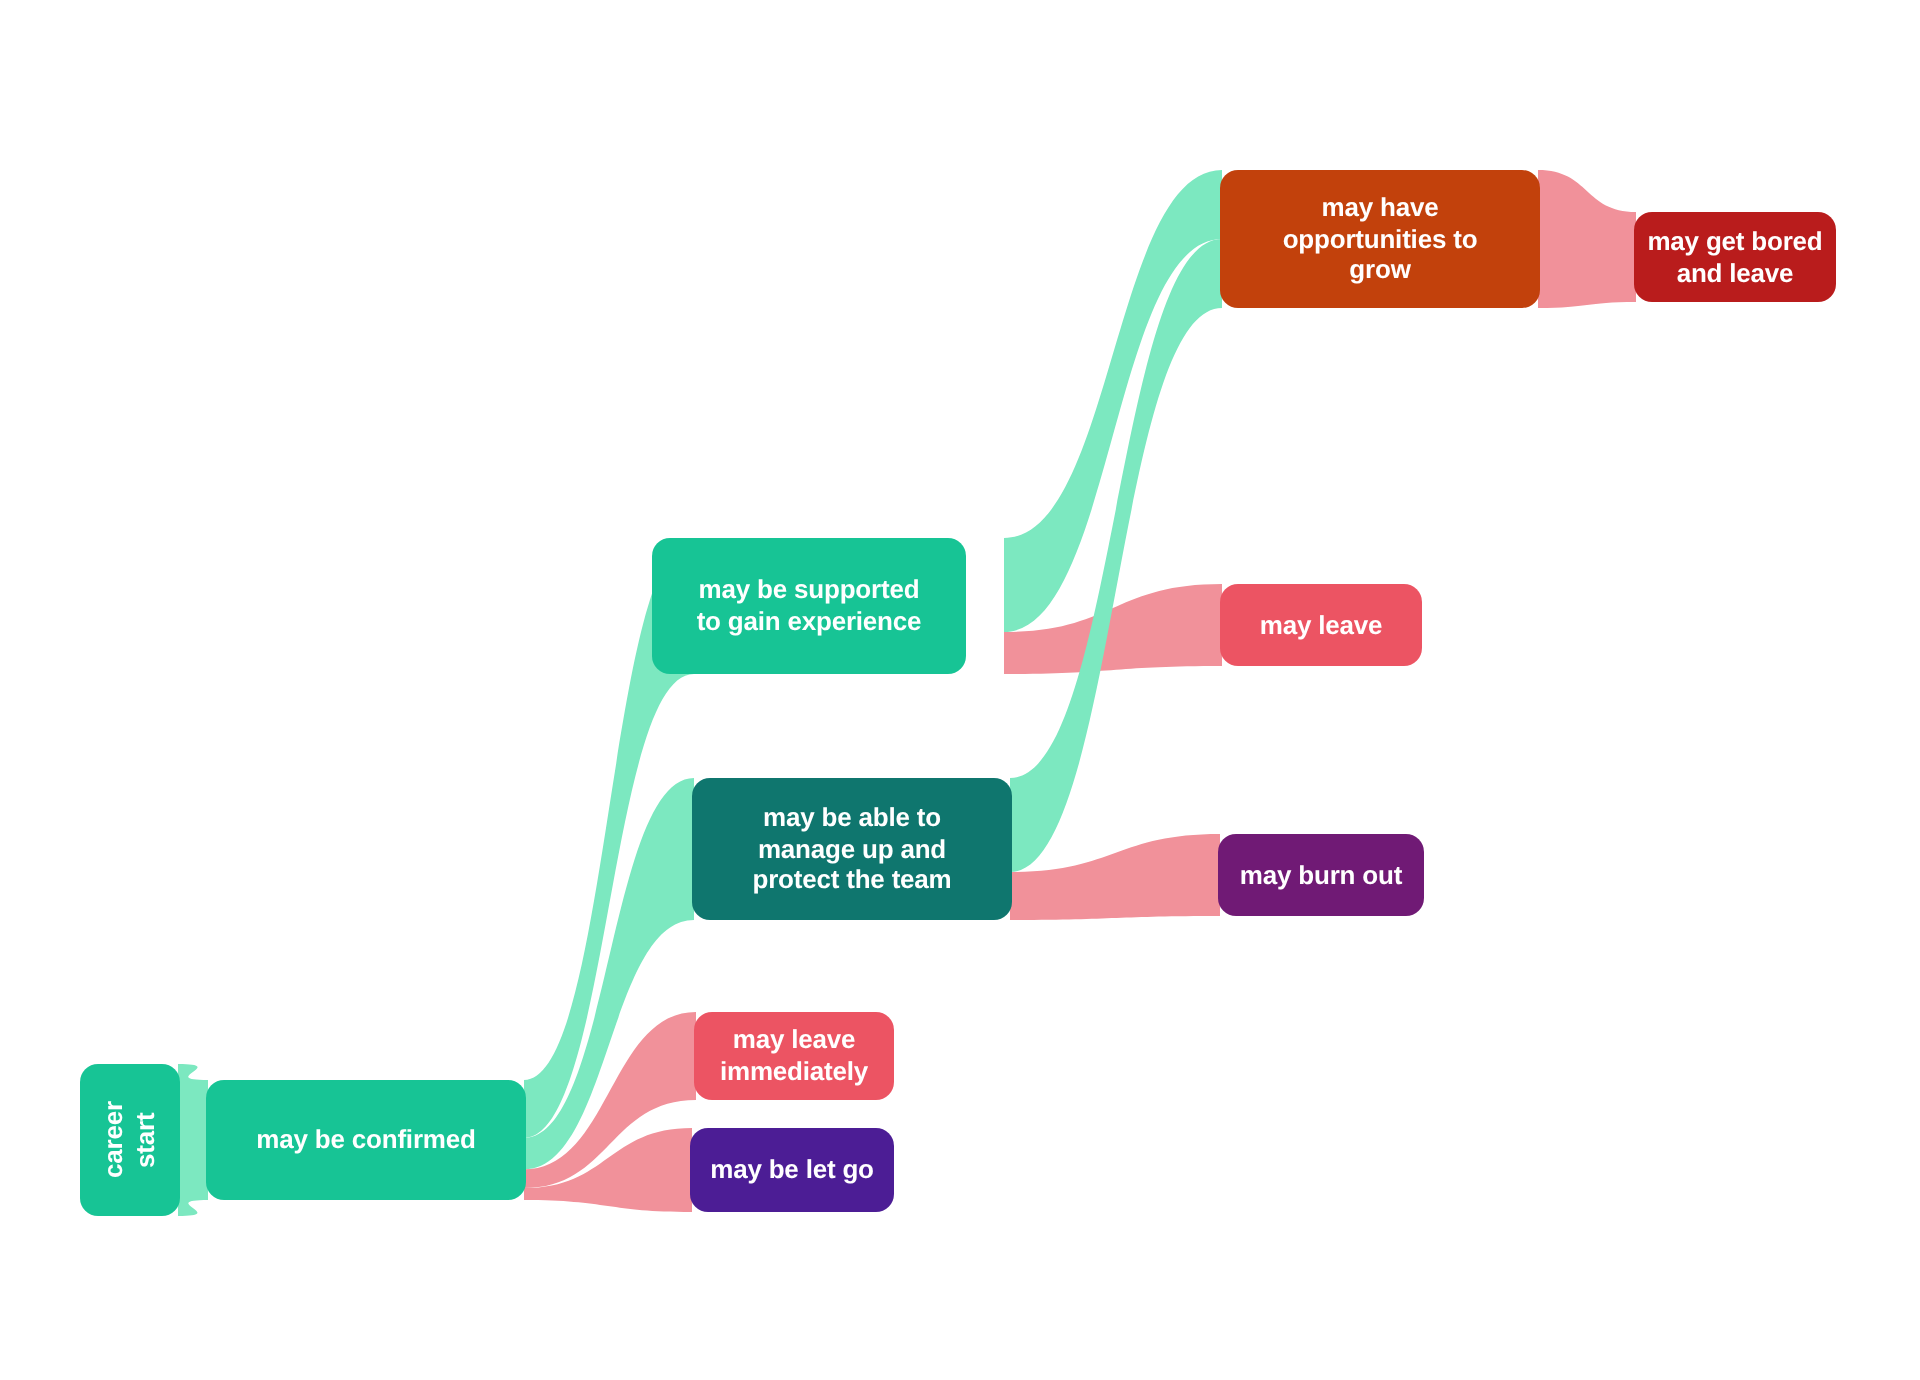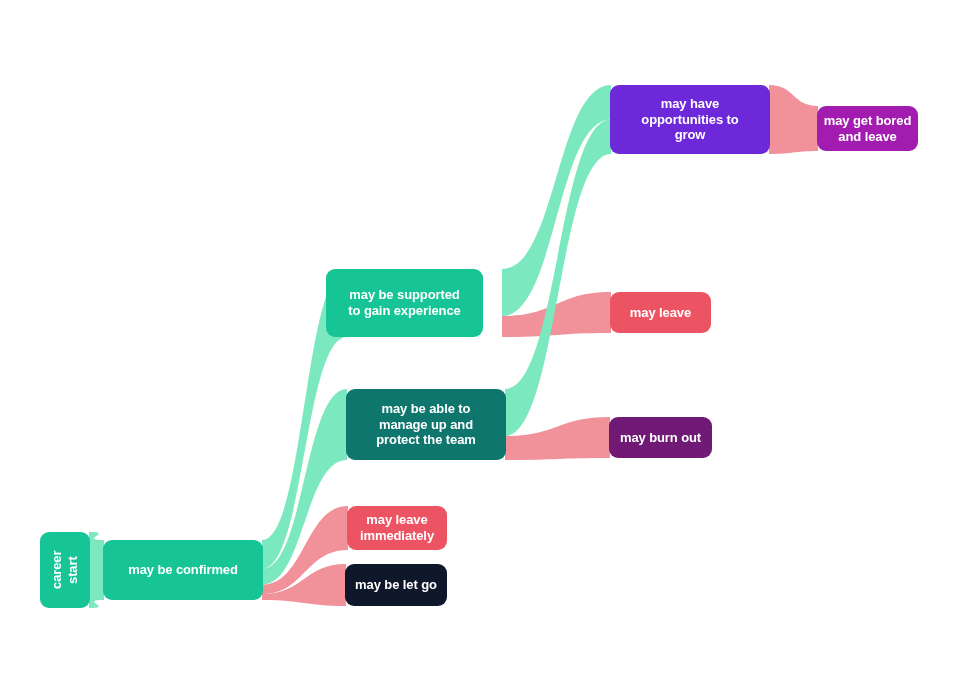--- a/index.html
+++ b/index.html
@@ -66,27 +66,27 @@
         <path d="M 505 436 C 557.5 436 557.5 417 610 417 L 610 458 C 557.5 458 557.5 460 505 460 Z" fill="#f1919a"></path>
         <path d="M 769 85 C 795 85 792 106 818 106 L 818 151 C 792 151 795 154 769 154 Z" fill="#f1919a"></path>
       </g>
   </svg>
   <div id="nodes-layer">
       <div class="node-box vertical" style="left: 40px; top: 532px; width: 50px; height: 76px; background: rgb(23, 196, 149);">career
 start</div>
       <div class="node-box" style="left: 103px; top: 540px; width: 160px; height: 60px; background: rgb(23, 196, 149);">may be confirmed</div>
       <div class="node-box" style="left: 347px; top: 506px; width: 100px; height: 44px; background: rgb(236, 84, 99);">may leave
 immediately</div>
-      <div class="node-box" style="left: 345px; top: 564px; width: 102px; height: 42px; background: #0f172a;">may be let go</div>
+      <div class="node-box" style="left: 345px; top: 564px; width: 102px; height: 42px; background: #4c1d95;">may be let go</div>
       <div class="node-box" style="left: 326px; top: 269px; width: 157px; height: 68px; background: rgb(23, 196, 149);">may be supported
 to gain experience</div>
       <div class="node-box" style="left: 346px; top: 389px; width: 160px; height: 71px; background: #0f766e;">may be able to
 manage up and
 protect the team</div>
       <div class="node-box" style="left: 610px; top: 292px; width: 101px; height: 41px; background: rgb(236, 84, 99);">may leave</div>
       <div class="node-box" style="left: 609px; top: 417px; width: 103px; height: 41px; background: #701a75;">may burn out</div>
-      <div class="node-box" style="left: 610px; top: 85px; width: 160px; height: 69px; background: #6d28d9;">may have
+      <div class="node-box" style="left: 610px; top: 85px; width: 160px; height: 69px; background: #c2410c;">may have
 opportunities to
 grow</div>
-      <div class="node-box" style="left: 817px; top: 106px; width: 101px; height: 45px; background: #a21caf;">may get bored
+      <div class="node-box" style="left: 817px; top: 106px; width: 101px; height: 45px; background: #b91c1c;">may get bored
 and leave</div>
     </div>
 </div>
 
 </body></html>

